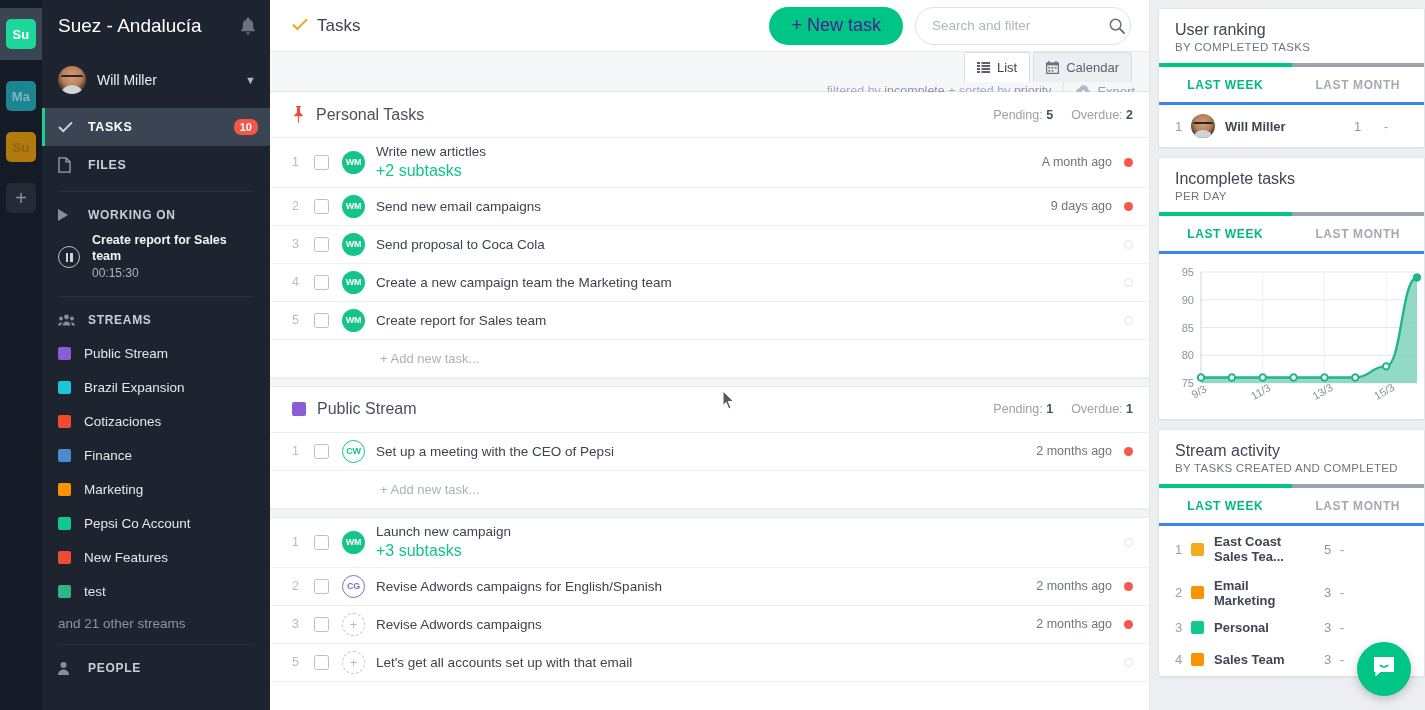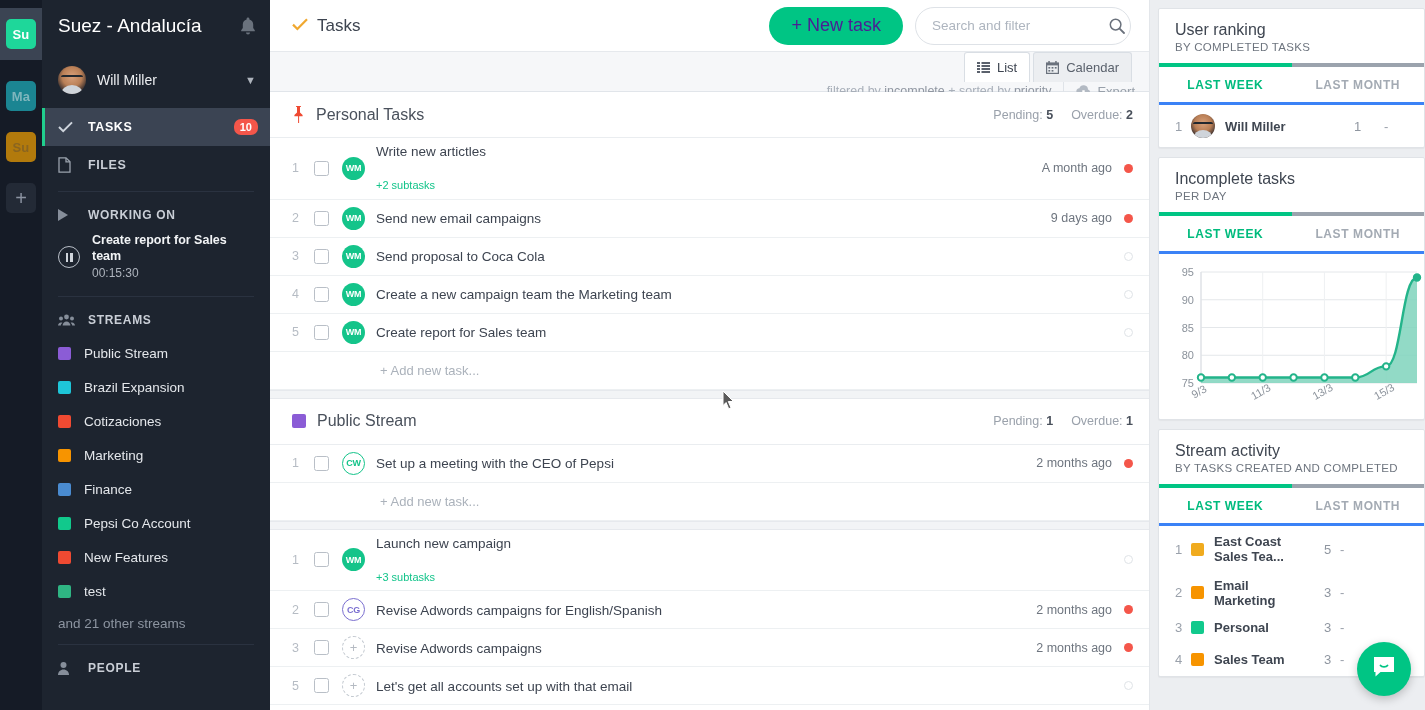--- a/index.html
+++ b/index.html
@@ -193,21 +193,21 @@
     font-size: 9px; font-weight: bold; letter-spacing: -.2px;
   }
   .t-av.filled { background: #14c48a; color: #fff; }
   .t-av.outline { background: #fff; border: 1.4px solid #7b6fd0; color: #7b6fd0; }
   .t-av.outline.teal { border-color: #14c48a; color: #14c48a; }
   .t-av.dashed {
     background: #fff; border: 1.4px dashed #c4cad1; color: #b4bac2; font-size: 13px; font-weight: 400;
   }
   .t-body { flex: 1; line-height: 1.25; padding: 6px 0; }
   .t-title { font-size: 13.5px; color: #3d4450; }
-  .t-sub { font-size: 11px; color: #12c48a; margin-top: 18px; }
+  .t-sub { font-size: 16px; color: #12c48a; margin-top: 0; }
   .t-date { font-size: 12.5px; color: #6e757f; margin-right: 12px; white-space: nowrap; }
   .t-dot { width: 9px; height: 9px; border-radius: 50%; flex-shrink: 0; }
   .t-dot.red { background: #f4564a; }
   .t-dot.empty { background: transparent; border: 1px solid #dfe3e7; }
 
   .add-row {
     height: 38px; display: flex; align-items: center; padding-left: 110px;
     font-size: 13px; color: #abb2bb; border-bottom: 1px solid #edf0f2; background: #fff;
   }
   .grp-gap { height: 9px; background: #f2f4f6; border-bottom: 1px solid #e6e9ed; border-top: 1px solid #e6e9ed; }
@@ -365,26 +365,26 @@
     </div>
     <div class="stream-row">
       <span class="sw" style="background:#1ec5d8"></span>
       <span class="stream-name">Brazil Expansion</span>
     </div>
     <div class="stream-row">
       <span class="sw" style="background:#f04a32"></span>
       <span class="stream-name">Cotizaciones</span>
     </div>
     <div class="stream-row">
+      <span class="sw" style="background:#4a8bd0"></span>
+      <span class="stream-name">Finance</span>
+    </div>
+    <div class="stream-row">
       <span class="sw" style="background:#f79400"></span>
       <span class="stream-name">Marketing</span>
-    </div>
-    <div class="stream-row">
-      <span class="sw" style="background:#4a8bd0"></span>
-      <span class="stream-name">Finance</span>
     </div>
     <div class="stream-row">
       <span class="sw" style="background:#11c98c"></span>
       <span class="stream-name">Pepsi Co Account</span>
     </div>
     <div class="stream-row">
       <span class="sw" style="background:#ef4a32"></span>
       <span class="stream-name">New Features</span>
     </div>
     <div class="stream-row">

